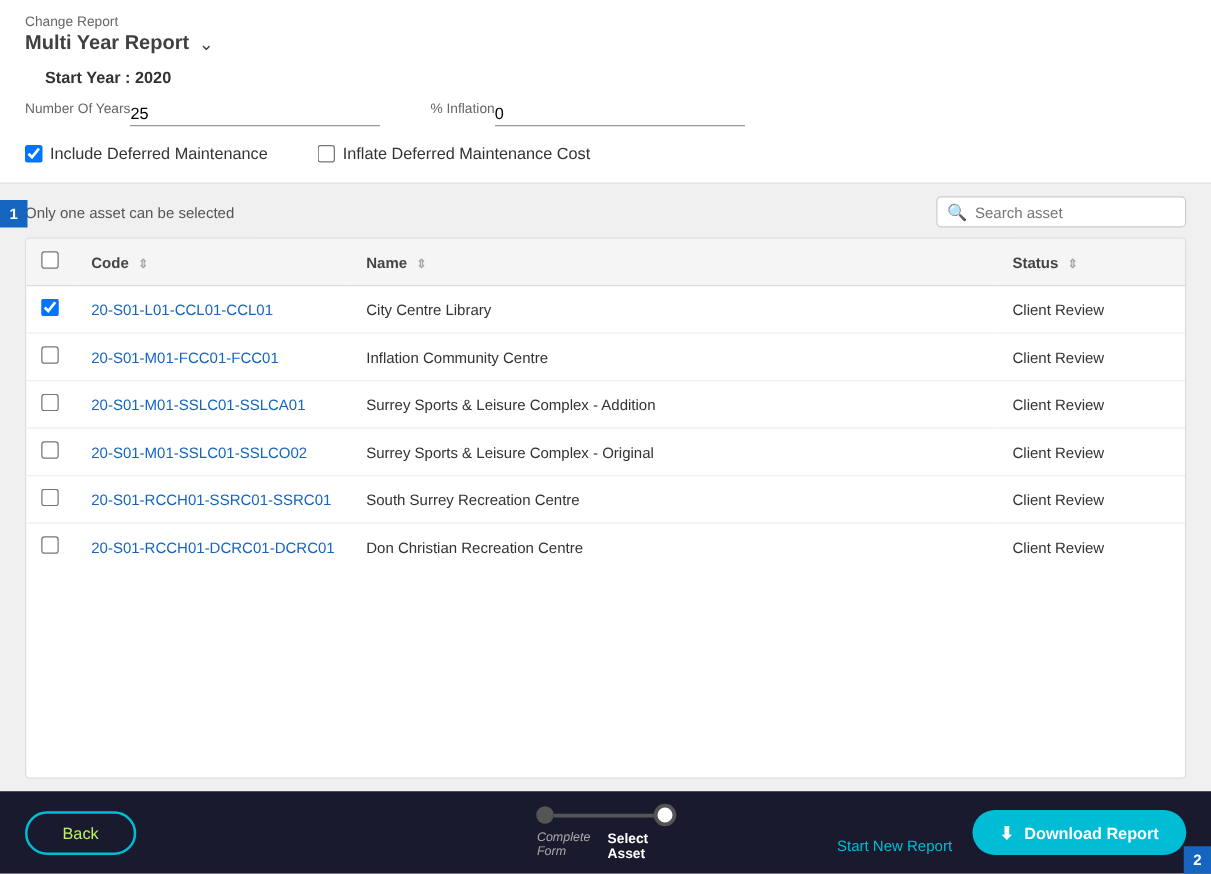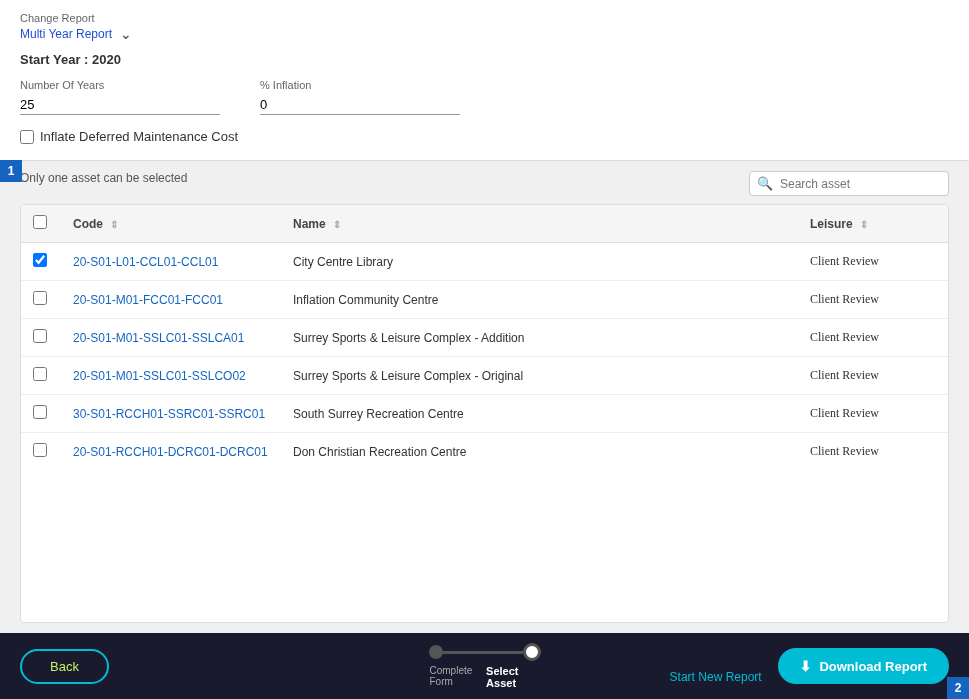--- a/index.html
+++ b/index.html
@@ -9,27 +9,27 @@
 
     
     .top-panel {
       background: #fff;
       padding: 12px 20px 16px 20px;
       border-bottom: 1px solid #ddd;
       position: relative;
     }
     .change-report-label { font-size: 11px; color: #666; margin-bottom: 2px; }
     .report-title-row { display: flex; align-items: center; gap: 8px; margin-bottom: 10px; }
-    .report-title { font-size: 12px; font-weight: normal; color: #1d4ed8; }
+    .report-title { font-size: 16px; font-weight: bold; color: #404040; }
     .chevron-icon { font-size: 14px; color: #444; cursor: pointer; }
 
-    .start-year { font-size: 13px; font-weight: bold; margin-bottom: 12px; }
+    .start-year { font-size: 13px; font-weight: bold; margin-bottom: 12px; margin-left: 16px; }
 
     .fields-row { display: flex; gap: 40px; margin-bottom: 14px; }
-    .field-group { display: flex; flex-direction: column; min-width: 200px; }
+    .field-group { display: flex; flex-direction: row; min-width: 200px; }
     .field-label { font-size: 11px; color: #666; margin-bottom: 4px; }
     .field-input {
       border: none;
       border-bottom: 1px solid #999;
       padding: 2px 0;
       font-size: 13px;
       outline: none;
       width: 200px;
       background: transparent;
     }
@@ -60,21 +60,21 @@
       background: #f0f0f0;
       flex: 1;
       padding: 0 20px 10px 20px;
       display: flex;
       flex-direction: column;
       overflow: hidden;
     }
 
     .asset-header {
       display: flex;
-      align-items: flex-start;
+      align-items: center;
       justify-content: space-between;
       padding: 10px 0 8px 0;
     }
     .asset-note { font-size: 12px; color: #555; }
 
     .search-box {
       display: flex;
       align-items: center;
       border: 1px solid #ccc;
       background: #fff;
@@ -114,21 +114,21 @@
     .th-checkbox { width: 40px; }
     .th-code { width: 220px; }
     .th-name { }
     .th-status { width: 150px; }
 
     tbody tr { border-bottom: 1px solid #eee; }
     tbody tr:last-child { border-bottom: none; }
     tbody td { padding: 10px 12px; font-size: 12px; }
     .td-checkbox { width: 40px; }
     .td-code { color: #1565c0; }
-    .td-status { color: #333; font-family: Liberation Serif, serif; }
+    .td-status { color: #333; }
 
     .row-checkbox { width: 14px; height: 14px; cursor: pointer; }
 
     
     .bottom-bar {
       background: #1a1a2e;
       height: 66px;
       display: flex;
       align-items: center;
       padding: 0 20px;
@@ -174,21 +174,21 @@
       width: 18px; height: 18px;
       background: #fff;
       border-radius: 50%;
       border: 3px solid #555;
     }
     .stepper-labels {
       display: flex;
       justify-content: space-between;
       width: 110px;
     }
-    .step-label-left { font-size: 10px; color: #aaa; }
+    .step-label-left { font-size: 10px; color: #aaa; font-style: italic; }
     .step-label-right { font-size: 11px; color: #fff; font-weight: bold; }
 
     .right-actions {
       margin-left: auto;
       display: flex;
       align-items: flex-end;
       gap: 16px;
     }
 
     .start-new-report-btn {
@@ -253,20 +253,24 @@
           <span class="field-label">Number Of Years</span>
           <input class="field-input" type="text" value="25" style="">
         </div>
         <div class="field-group">
           <span class="field-label">% Inflation</span>
           <input class="field-input" type="text" value="0" style="">
         </div>
       </div>
 
       <div class="checkboxes-row">
+        <label class="checkbox-item">
+          <input type="checkbox" class="row-checkbox" checked="" style="">
+          <span class="checkbox-label">Include Deferred Maintenance</span>
+        </label>
         <label class="checkbox-item">
           <input type="checkbox" class="row-checkbox" style="">
           <span class="checkbox-label">Inflate Deferred Maintenance Cost</span>
         </label>
       </div>
     </div>
     <div class="step-badge-1">1</div>
   </div>
 
   <div class="middle-section">
@@ -287,21 +291,21 @@
             </th>
             <th class="th-code">
               <span>Code</span>
               <span class="sort-icon">⇕</span>
             </th>
             <th class="th-name">
               <span>Name</span>
               <span class="sort-icon">⇕</span>
             </th>
             <th class="th-status">
-              <span>Leisure</span>
+              <span>Status</span>
               <span class="sort-icon">⇕</span>
             </th>
           </tr>
         </thead>
         <tbody id="table-body">
         <tr>
       <td class="td-checkbox">
         <input type="checkbox" class="row-checkbox" checked="" style="">
       </td>
       <td class="td-code">20-S01-L01-CCL01-CCL01</td>
@@ -329,21 +333,21 @@
         <input type="checkbox" class="row-checkbox" style="">
       </td>
       <td class="td-code">20-S01-M01-SSLC01-SSLCO02</td>
       <td class="td-name">Surrey Sports &amp; Leisure Complex - Original</td>
       <td class="td-status">Client Review</td>
     </tr>
             <tr>
       <td class="td-checkbox">
         <input type="checkbox" class="row-checkbox" style="">
       </td>
-      <td class="td-code">30-S01-RCCH01-SSRC01-SSRC01</td>
+      <td class="td-code">20-S01-RCCH01-SSRC01-SSRC01</td>
       <td class="td-name">South Surrey Recreation Centre</td>
       <td class="td-status">Client Review</td>
     </tr>
             <tr>
       <td class="td-checkbox">
         <input type="checkbox" class="row-checkbox" style="">
       </td>
       <td class="td-code">20-S01-RCCH01-DCRC01-DCRC01</td>
       <td class="td-name">Don Christian Recreation Centre</td>
       <td class="td-status">Client Review</td>

